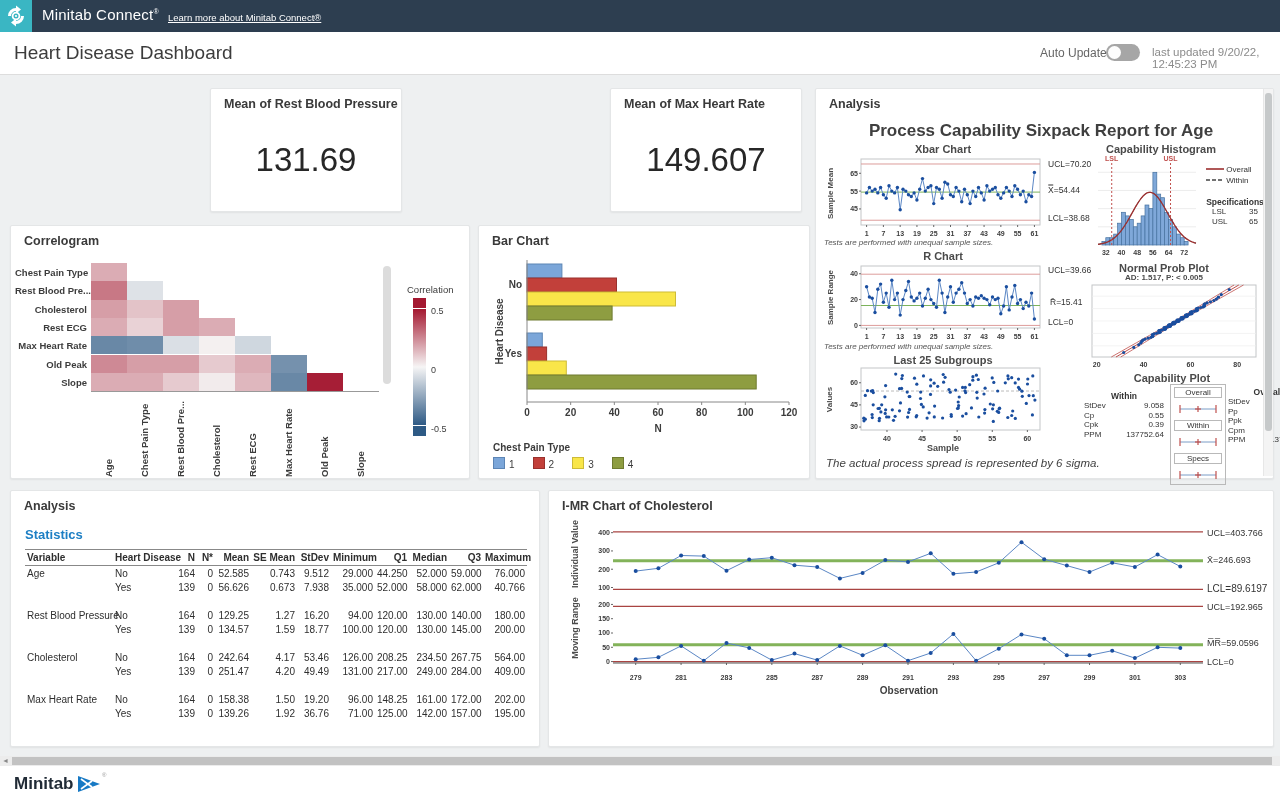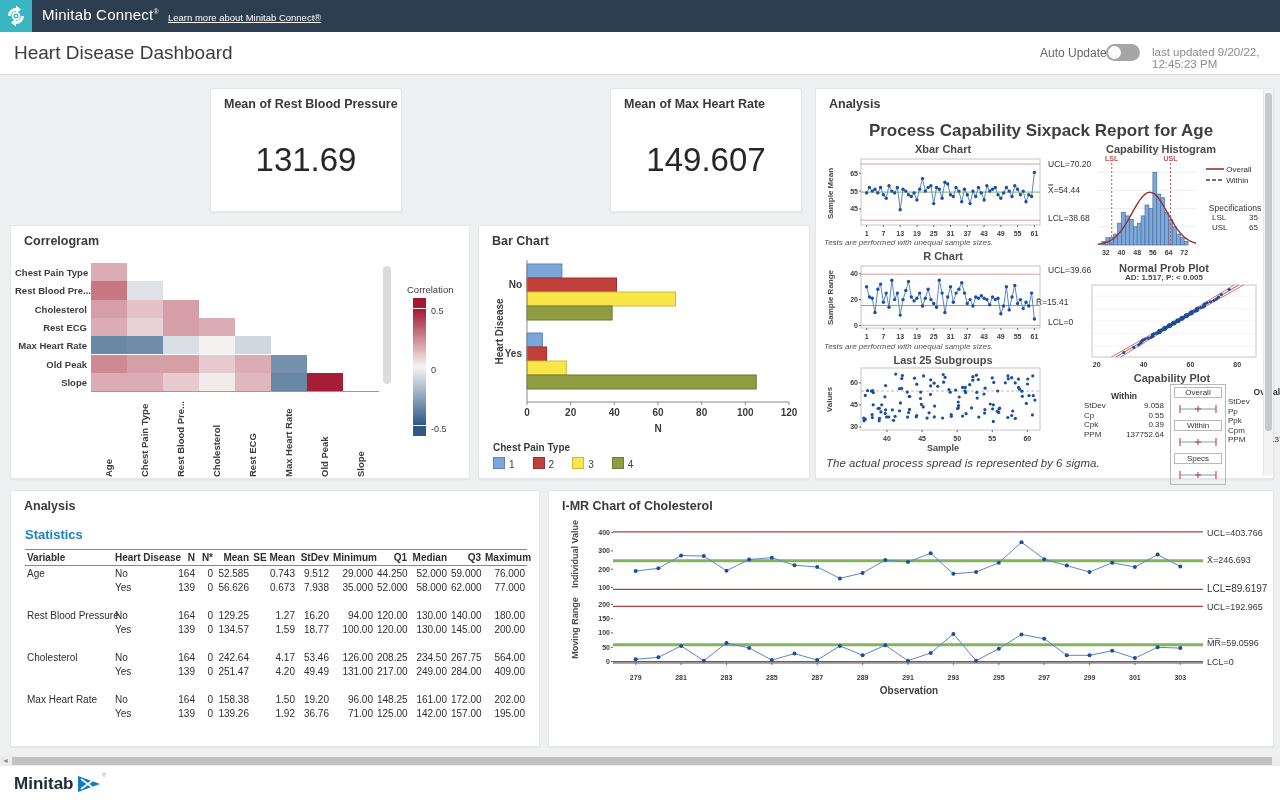--- a/index.html
+++ b/index.html
@@ -285,21 +285,21 @@
             <line x1="141.0625" y1="66" x2="141.0625" y2="68" stroke="#666" stroke-width="1"></line>
             <text x="141.0625" y="77" font-size="7" text-anchor="middle" fill="#3c3c3c" font-weight="bold" font-family="Liberation Sans,sans-serif">43</text>
             <line x1="157.84375" y1="66" x2="157.84375" y2="68" stroke="#666" stroke-width="1"></line>
             <text x="157.84375" y="77" font-size="7" text-anchor="middle" fill="#3c3c3c" font-weight="bold" font-family="Liberation Sans,sans-serif">49</text>
             <line x1="174.625" y1="66" x2="174.625" y2="68" stroke="#666" stroke-width="1"></line>
             <text x="174.625" y="77" font-size="7" text-anchor="middle" fill="#3c3c3c" font-weight="bold" font-family="Liberation Sans,sans-serif">55</text>
             <line x1="191.40625" y1="66" x2="191.40625" y2="68" stroke="#666" stroke-width="1"></line>
             <text x="191.40625" y="77" font-size="7" text-anchor="middle" fill="#3c3c3c" font-weight="bold" font-family="Liberation Sans,sans-serif">61</text>
           </svg></div>
       <div class="limlab" style="left:230px;top:152px;">UCL=39.66</div>
-      <div class="limlab" style="left:218px;top:184px;text-align:right;">R̄=15.41</div>
+      <div class="limlab" style="left:232px;top:184px;text-align:right;">R̄=15.41</div>
       <div class="limlab" style="left:230px;top:204px;">LCL=0</div>
       <div class="note" style="left:6px;top:229px;">Tests are performed with unequal sample sizes.</div>
 
       <div class="mtitle" style="left:25px;top:241px;width:200px;">Last 25 Subgroups</div>
       <div class="vlab" style="left:-24px;top:282px;width:70px;">Values</div>
       <div id="last25" style="position:absolute;left:25px;top:253px;"><svg width="200" height="76" viewBox="0 0 200 76">
             <rect x="18" y="2" width="179" height="62" fill="#fff" stroke="#c3c6c8" stroke-width="1"></rect>
             <line x1="18" y1="25.02857142857143" x2="197" y2="25.02857142857143" stroke="#aaa" stroke-width="0.8" stroke-dasharray="3,2"></line>
             <circle cx="22.3" cy="53.2" r="1.6" fill="#1a4e9f"></circle>
             <circle cx="21.0" cy="54.8" r="1.6" fill="#1a4e9f"></circle>
@@ -485,21 +485,21 @@
             <text x="74.56" y="102" font-size="7" text-anchor="middle" fill="#3c3c3c" font-weight="bold" font-family="Liberation Sans,sans-serif">64</text>
             <text x="90.24" y="102" font-size="7" text-anchor="middle" fill="#3c3c3c" font-weight="bold" font-family="Liberation Sans,sans-serif">72</text>
           </svg></div>
       <div id="histlegend" style="position:absolute;left:388px;top:52px;width:58px;">
           <div style="font-size:8px;color:#333;margin-bottom:2px;"><svg width="18" height="6">
               <line x1="0" y1="3" x2="18" y2="3" stroke="#9d2f2f" stroke-width="1.6"></line>
             </svg> Overall</div>
           <div style="font-size:8px;color:#333;margin-bottom:2px;"><svg width="18" height="6">
               <line x1="0" y1="3" x2="18" y2="3" stroke="#444" stroke-width="1.6" stroke-dasharray="4,2"></line>
             </svg> Within</div>
-          <div style="font-size:8.5px;font-weight:normal;color:#333;margin-top:18px;text-align:center;">Specifications</div>
+          <div style="font-size:8.5px;font-weight:bold;color:#333;margin-top:12px;text-align:center;">Specifications</div>
           <div class="caprow" style="padding:0 6px;">
             <span>LSL</span>
             <span>35</span>
           </div>
           <div class="caprow" style="padding:0 6px;">
             <span>USL</span>
             <span>65</span>
           </div>
         </div>
 
@@ -835,21 +835,21 @@
               <td class="tl">Yes</td>
               <td>139</td>
               <td>0</td>
               <td>56.626</td>
               <td>0.673</td>
               <td>7.938</td>
               <td>35.000</td>
               <td>52.000</td>
               <td>58.000</td>
               <td>62.000</td>
-              <td>77.000</td>
+              <td>40.766</td>
             </tr>
             <tr class="gap">
               <td colspan="12"></td>
             </tr>
             <tr>
               <td class="tl">Rest Blood Pressure</td>
               <td class="tl">No</td>
               <td>164</td>
               <td>0</td>
               <td>129.25</td>

